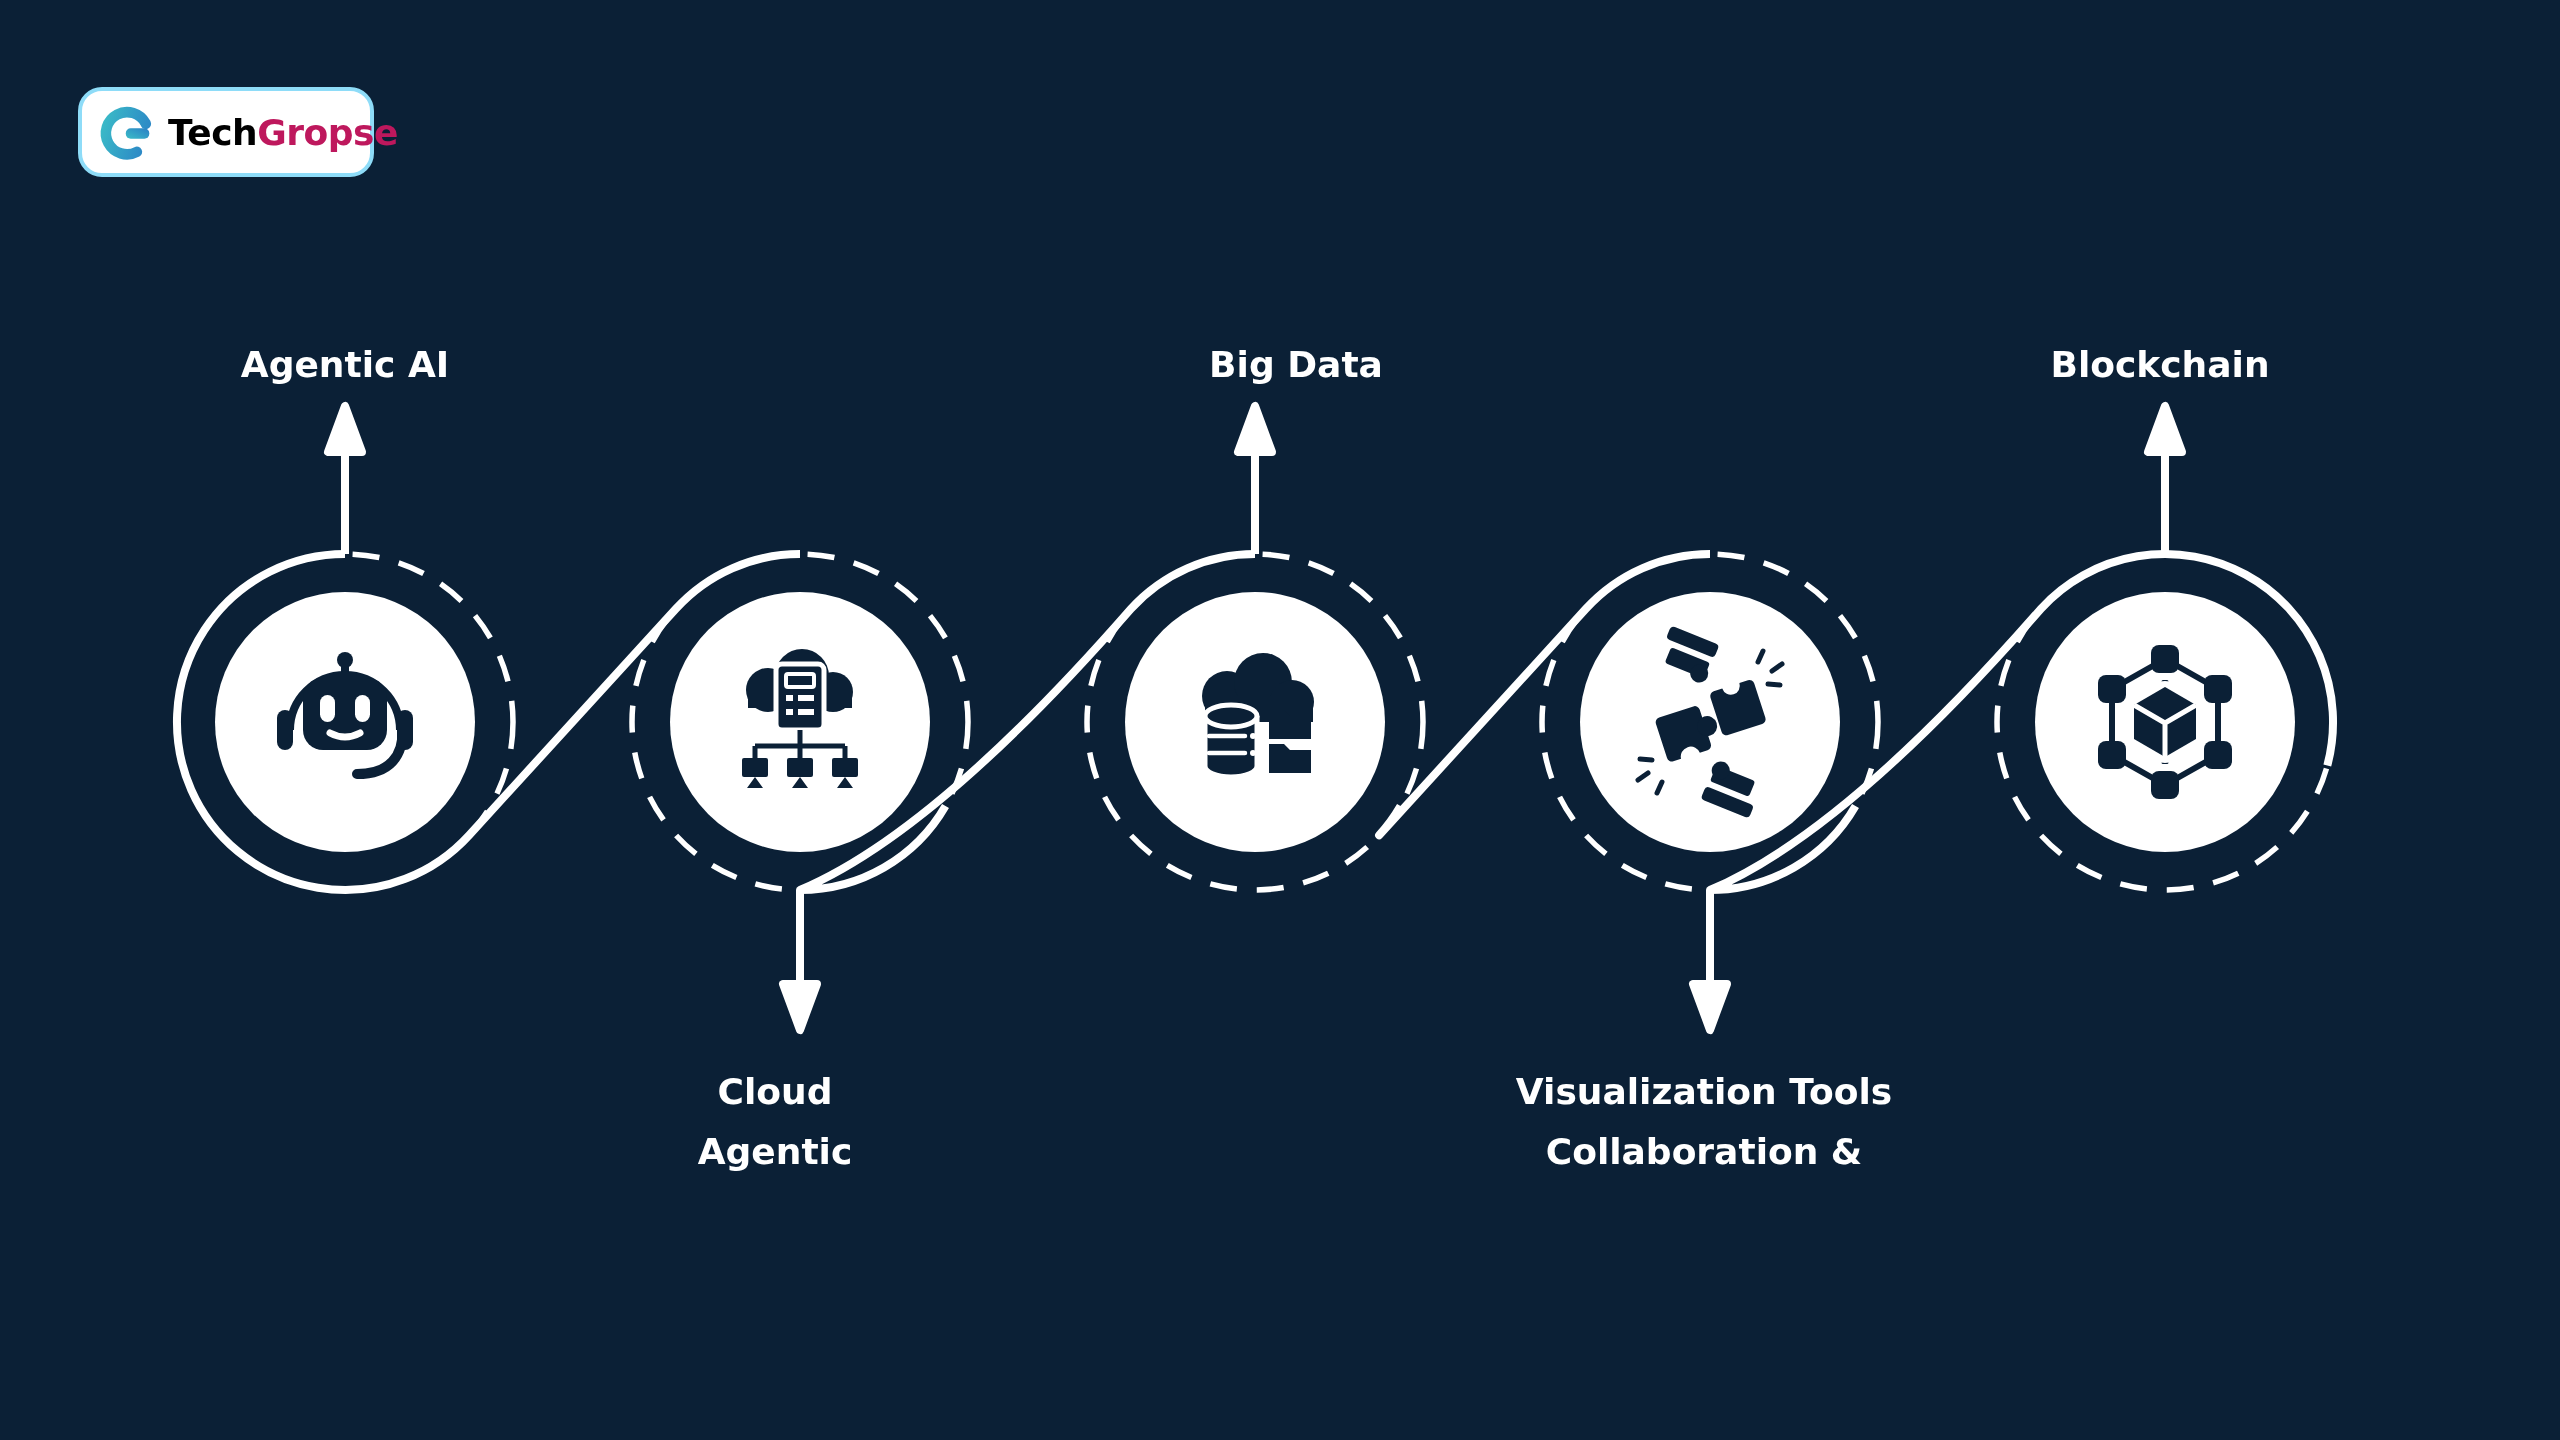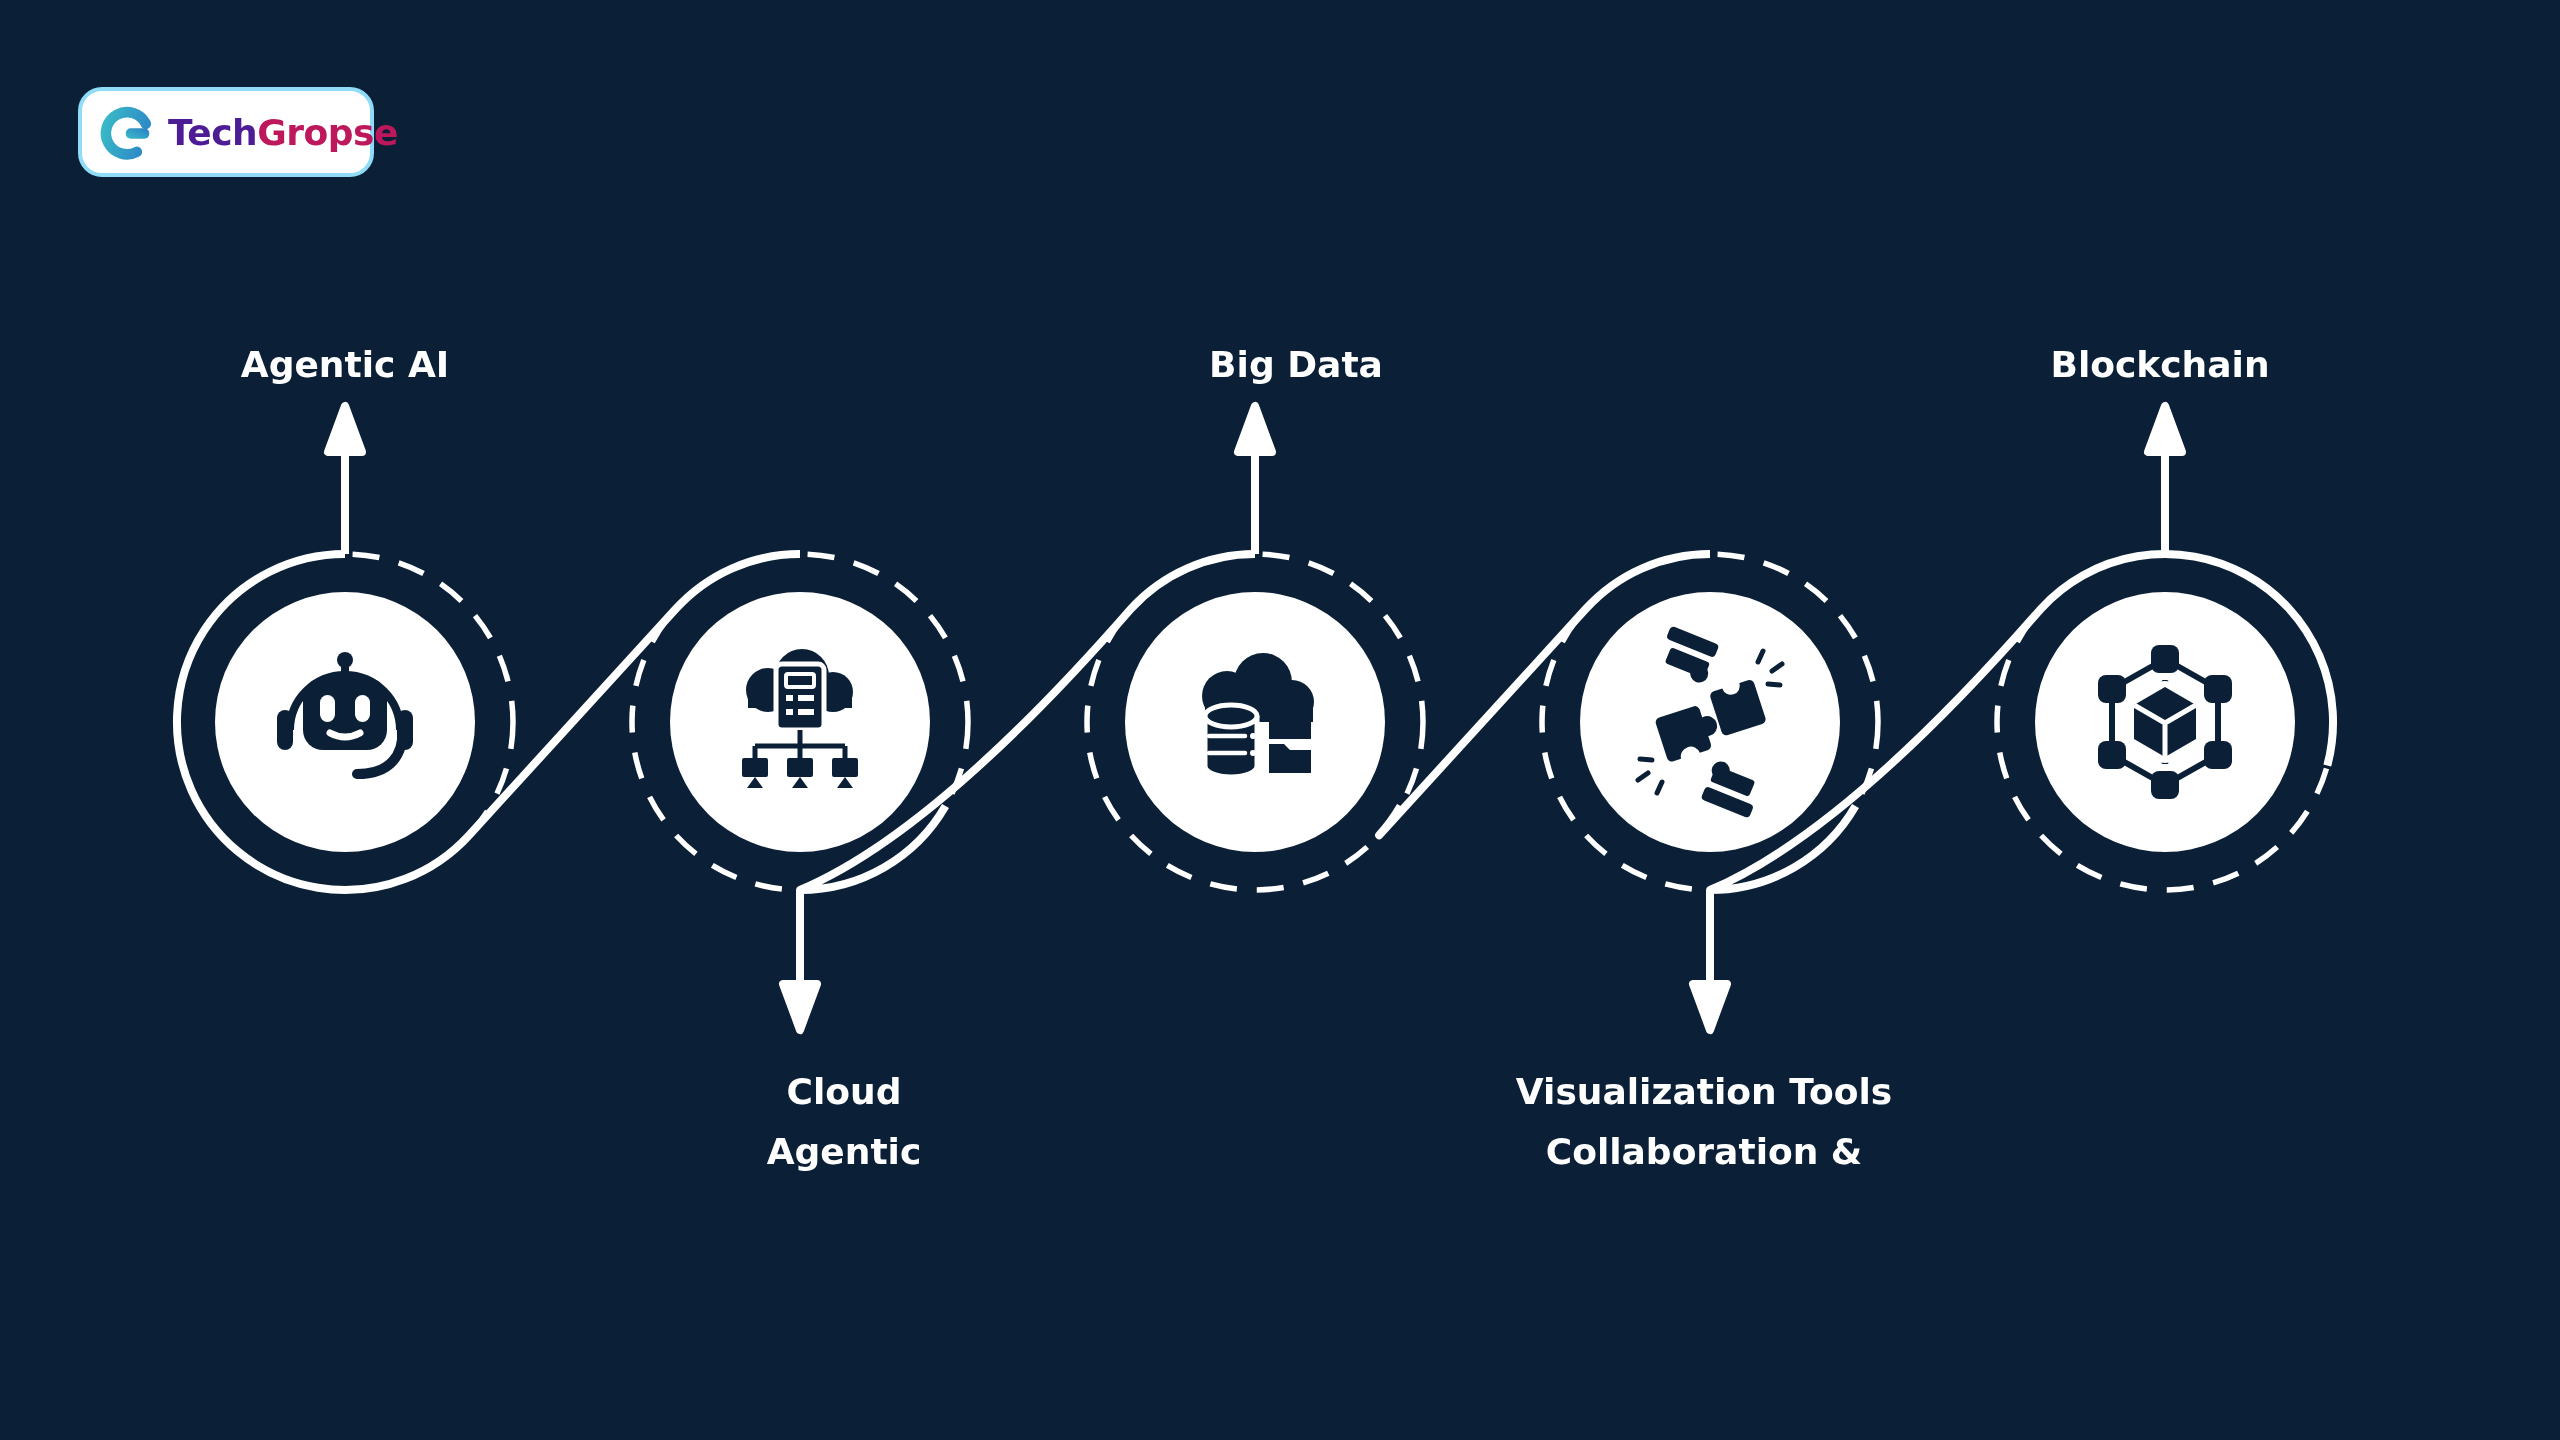--- a/index.html
+++ b/index.html
@@ -4,21 +4,21 @@
 <style>
   html,body{margin:0;padding:0;background:#0b2036;}
   #stage{position:relative;width:2560px;height:1440px;background:#0b2036;overflow:hidden;
          font-family:"DejaVu Sans",sans-serif;}
   
   .logo{position:absolute;left:78px;top:87px;width:296px;height:90px;background:#ffffff;
         border:4px solid #8edcf8;border-radius:24px;box-sizing:border-box;
         display:flex;align-items:center;padding:0 18px 0 14px;gap:10px;}
   .logo-mark{width:62px;height:62px;flex:0 0 auto;}
   .logo-text{font-weight:700;font-size:36px;letter-spacing:-0.5px;white-space:nowrap;}
-  .logo-text .t1{color:#4c1d95;}
+  .logo-text .t1{color:#000000;}
   .logo-text .t2{color:#be185d;}
   
   .diagram{position:absolute;left:0;top:0;width:2560px;height:1440px;}
   
   .node-label{position:absolute;transform:translateX(-50%);color:#ffffff;text-align:center;
         font-weight:700;font-size:36px;line-height:60px;white-space:nowrap;}
   .node-label.up{top:335px;}
   .node-label.down{top:1062px;}
 </style>
 </head>
@@ -174,21 +174,21 @@
       <circle cx="0" cy="0" r="41" fill="#ffffff"></circle>
       <polygon points="0,-35 31,-17 31,17 0,35 -31,17 -31,-17"></polygon>
       <path d="M -31 -17 L 0 1 L 31 -17 M 0 1 V 35" fill="none" stroke="#ffffff" stroke-width="5"></path>
     </g>
   </svg>
 
   <div class="node-label up" style="left:345px;">
     <span>Agentic AI</span>
   </div>
 
-  <div class="node-label down" style="left:844px;text-align:center;">
+  <div class="node-label down" style="left:775px;text-align:center;">
     <div>Cloud</div>
     <div>Agentic</div>
   </div>
 
   <div class="node-label up" style="left:1296px;">
     <span>Big Data</span>
   </div>
 
   <div class="node-label down" style="left:1704px;">
     <div>Visualization Tools</div>

